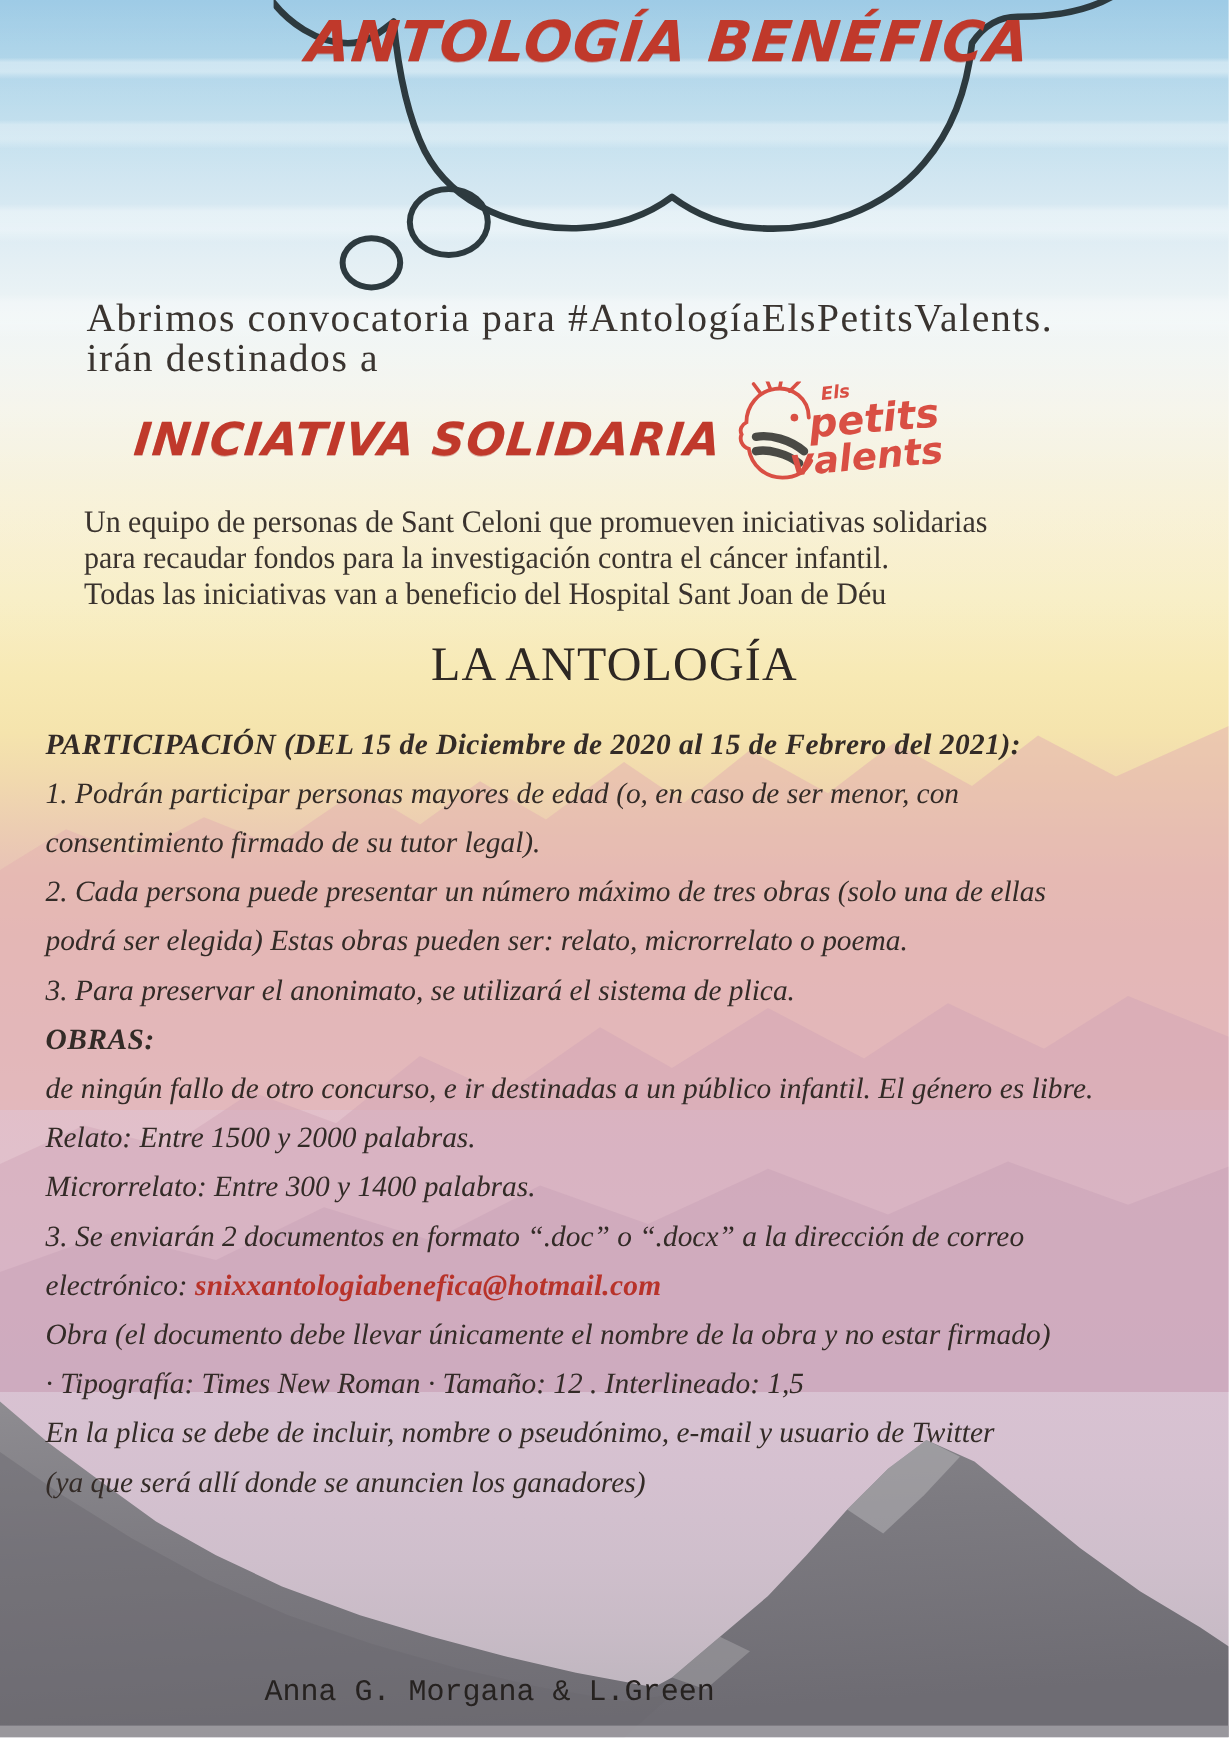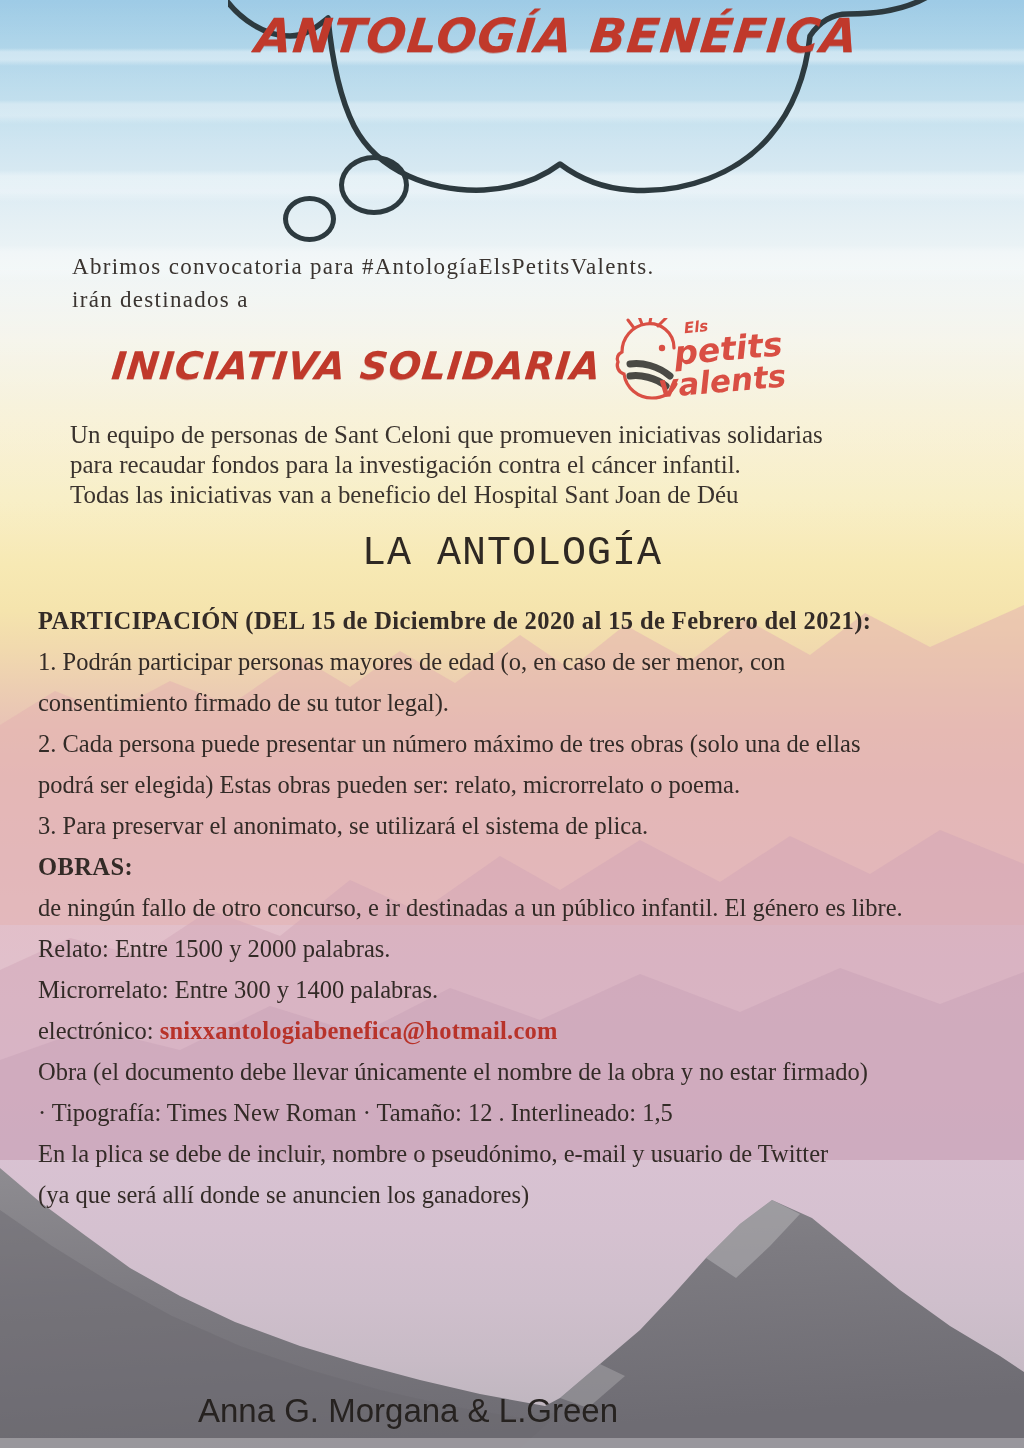--- a/index.html
+++ b/index.html
@@ -137,21 +137,21 @@
     font-size: 38px;
     line-height: 44px;
   }
 
   
   #intro-block {
     position: absolute;
     left: 72px;
     top: 250px;
     width: 900px;
-    font-size: 23px;
+    font-size: 33px;
     line-height: 33px;
     letter-spacing: 1.3px;
     color: #3a3430;
   }
   #intro-block .line { white-space: nowrap; }
 
   #mission-block {
     position: absolute;
     left: 70px;
     top: 420px;
@@ -168,47 +168,48 @@
   #antologia-heading {
     position: absolute;
     left: 0;
     top: 530px;
     width: 1024px;
     text-align: center;
     font-size: 40px;
     line-height: 48px;
     letter-spacing: 1px;
     color: #2e2823;
-    font-family: Liberation Mono, monospace;
+    font-family: Liberation Serif, serif;
   }
 
   #rules {
     position: absolute;
     left: 38px;
     top: 600px;
     width: 960px;
     color: #332b27;
     font-size: 24.5px;
     line-height: 41px;
     font-family: "Liberation Serif", "DejaVu Serif", serif;
+    font-style: italic;
   }
   #rules .rule-line { white-space: nowrap; }
   #rules .section-head { font-weight: bold; letter-spacing: .4px; }
   .email { color: #b8332a; font-weight: bold; letter-spacing: .2px; }
 
   #signature {
     position: absolute;
     left: 0;
     top: 1396px;
     width: 816px;
     text-align: center;
-    font-size: 33px;
+    font-size: 25px;
     line-height: 30px;
     color: #262220;
-    font-family: Liberation Sans, sans-serif;
+    font-family: Liberation Mono, monospace;
   }
 
   
   #epv-logo {
     position: absolute;
     left: 612px;
     top: 318px;
     width: 185px;
     height: 100px;
   }
@@ -327,20 +328,21 @@
       <div class="rule-line section-head">PARTICIPACIÓN (DEL 15 de Diciembre de 2020 al 15 de Febrero del 2021):</div>
       <div class="rule-line">1. Podrán participar personas mayores de edad (o, en caso de ser menor, con</div>
       <div class="rule-line">consentimiento firmado de su tutor legal).</div>
       <div class="rule-line">2. Cada persona puede presentar un número máximo de tres obras (solo una de ellas</div>
       <div class="rule-line">podrá ser elegida) Estas obras pueden ser: relato, microrrelato o poema.</div>
       <div class="rule-line">3. Para preservar el anonimato, se utilizará el sistema de plica.</div>
       <div class="rule-line section-head">OBRAS:</div>
       <div class="rule-line">de ningún fallo de otro concurso, e ir destinadas a un público infantil. El género es libre.</div>
       <div class="rule-line">Relato: Entre 1500 y 2000 palabras.</div>
       <div class="rule-line">Microrrelato: Entre 300 y 1400 palabras.</div>
+      <div class="rule-line">3. Se enviarán 2 documentos en formato “.doc” o “.docx” a la dirección de correo</div>
       <div class="rule-line"><span>electrónico: </span><span class="email">snixxantologiabenefica@hotmail.com</span></div>
       <div class="rule-line">Obra (el documento debe llevar únicamente el nombre de la obra y no estar firmado)</div>
       <div class="rule-line">· Tipografía: Times New Roman · Tamaño: 12 . Interlineado: 1,5</div>
       <div class="rule-line">En la plica se debe de incluir, nombre o pseudónimo, e-mail y usuario de Twitter</div>
       <div class="rule-line">(ya que será allí donde se anuncien los ganadores)</div>
     </div>
 
   <div id="signature">Anna G. Morgana &amp; L.Green</div>
 
 </div>

